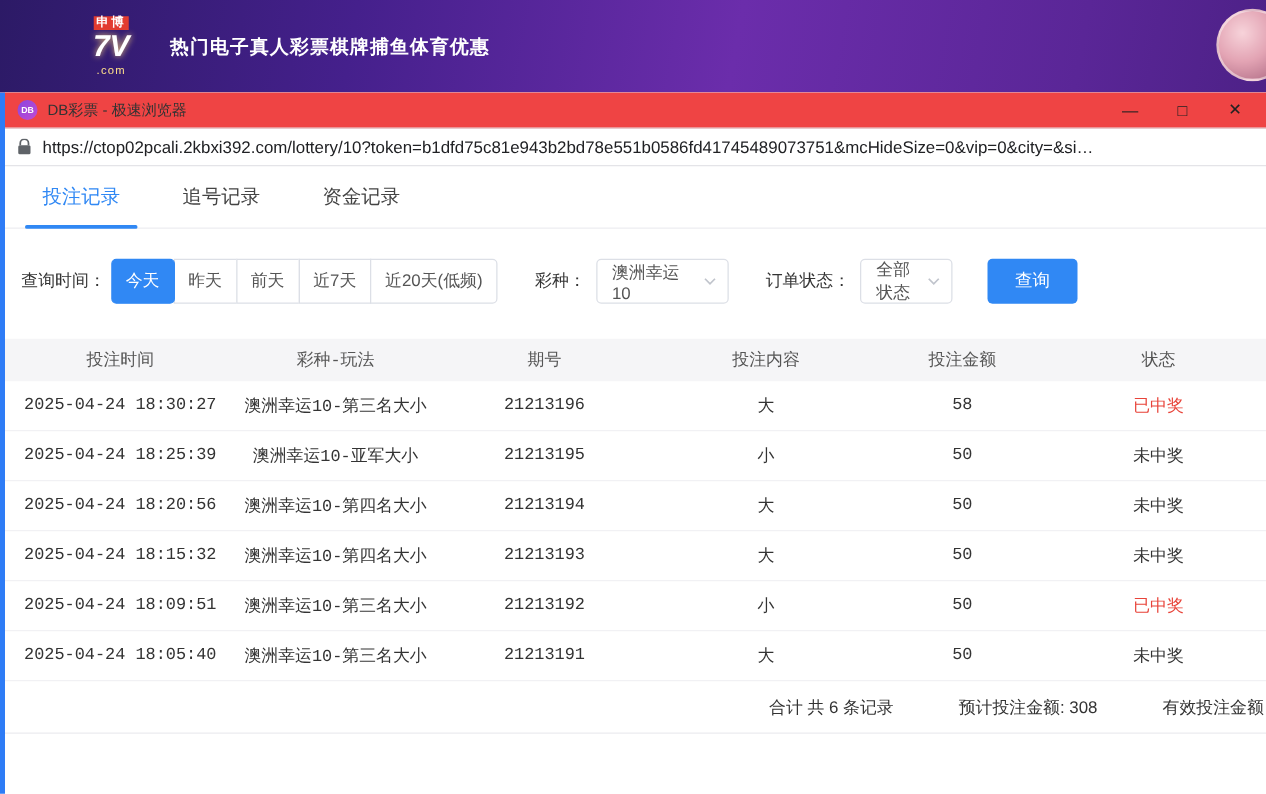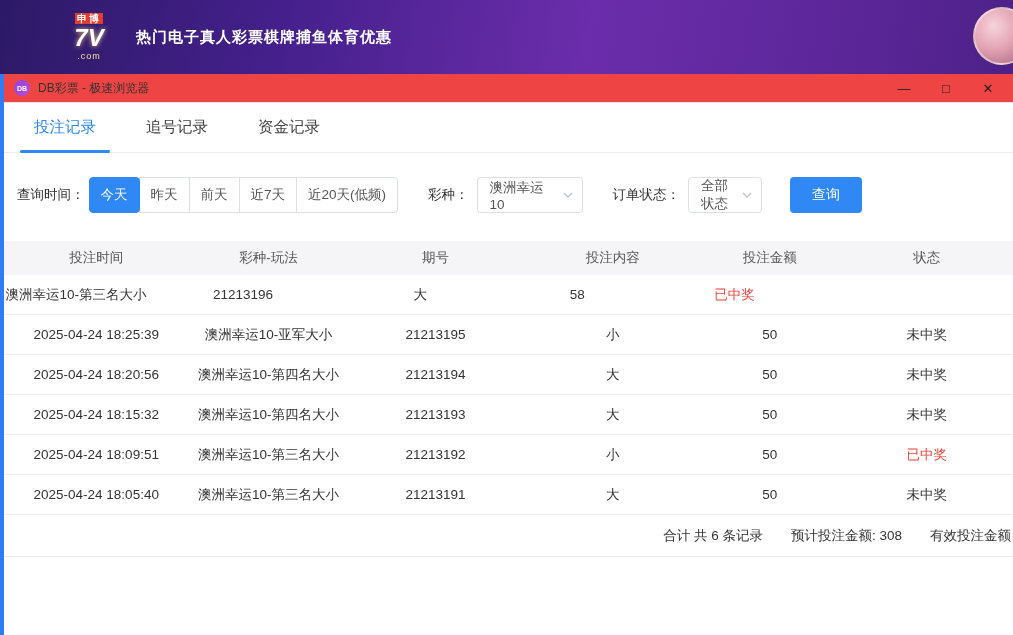--- a/index.html
+++ b/index.html
@@ -78,30 +78,30 @@
   .dd-lottery { width:106px; }
   .dd-status { width:74px; }
   .chev { display:flex; margin-left:6px; flex:none; }
   .btn-query { margin-left:28px; width:72px; height:36px; background:var(--accent,#3088f4);
     color:#fff; border:none; border-radius:4px; font-size:14px; cursor:pointer; }
 
   
   .table { margin-top:28px; width:100%; font-size:13.5px; }
   .thead { display:flex; height:34px; align-items:center; background:#f5f5f7; color:#555; }
   .trow { display:flex; height:40px; align-items:center; border-bottom:1px solid #f1f1f4; color:#333; }
-  .cell { text-align:center; overflow:hidden; white-space:nowrap; }
+  .cell { text-align:center; overflow:hidden; white-space:nowrap;font-family:Liberation Mono, monospace; }
   .col-time   { width:19%; }
   .col-play   { width:15%; }
   .col-issue  { width:18%; }
   .col-content{ width:17%; }
   .col-amount { width:14%; }
   .col-status { width:17%; }
   .cell.won { color:var(--won,#e8443a); }
 
-  .tfoot { display:flex; height:42px; align-items:center; justify-content:flex-end; gap:28px;
+  .tfoot { display:flex; height:42px; align-items:center; justify-content:flex-end; gap:52px;
     border-bottom:1px solid #ececef; font-size:13.5px; color:#333; padding-right:2px; }
   .tfoot-item { white-space:nowrap; }
 </style>
 </head>
 <body>
 
 <div class="site-nav">
   <div class="logo">
     <div class="logo-top"><span>申博</span></div>
     <div class="logo-main">7V</div>
@@ -126,20 +126,29 @@
   <div class="titlebar">
     <div class="favicon">DB</div>
     <div class="win-title">DB彩票 - 极速浏览器</div>
     <div class="win-controls">
       <div class="win-btn">—</div>
       <div class="win-btn">□</div>
       <div class="win-btn">✕</div>
     </div>
   </div>
 
+  <div class="addressbar">
+    <span class="lock">
+      <svg width="11" height="13" viewBox="0 0 11 13">
+          <path d="M2.2 5.2V3.6a3.3 3.3 0 0 1 6.6 0v1.6" fill="none" stroke="#5f6368" stroke-width="1.4"></path>
+          <rect x="0.6" y="5.2" width="9.8" height="7.2" rx="1.2" fill="#5f6368"></rect>
+        </svg>
+    </span>
+    <span class="url">https://ctop02pcali.2kbxi392.com/lottery/10?token=b1dfd75c81e943b2bd78e551b0586fd41745489073751&amp;mcHideSize=0&amp;vip=0&amp;city=&amp;si…</span>
+  </div>
 
   <div class="tabs">
       <div class="tab active">投注记录</div>
       <div class="tab">追号记录</div>
       <div class="tab">资金记录</div>
     </div>
 
   <div class="filters">
     <span class="flabel">查询时间：</span>
     <div class="seg">
@@ -177,20 +186,21 @@
     <div class="thead">
         <div class="cell col-time">投注时间</div>
         <div class="cell col-play">彩种-玩法</div>
         <div class="cell col-issue">期号</div>
         <div class="cell col-content">投注内容</div>
         <div class="cell col-amount">投注金额</div>
         <div class="cell col-status">状态</div>
       </div>
     <div>
         <div class="trow">
+          <div class="cell col-time">2025-04-24 18:30:27</div>
           <div class="cell col-play">澳洲幸运10-第三名大小</div>
           <div class="cell col-issue">21213196</div>
           <div class="cell col-content">大</div>
           <div class="cell col-amount">58</div>
           <div class="cell col-status won">已中奖</div>
         </div>
         <div class="trow">
           <div class="cell col-time">2025-04-24 18:25:39</div>
           <div class="cell col-play">澳洲幸运10-亚军大小</div>
           <div class="cell col-issue">21213195</div>

